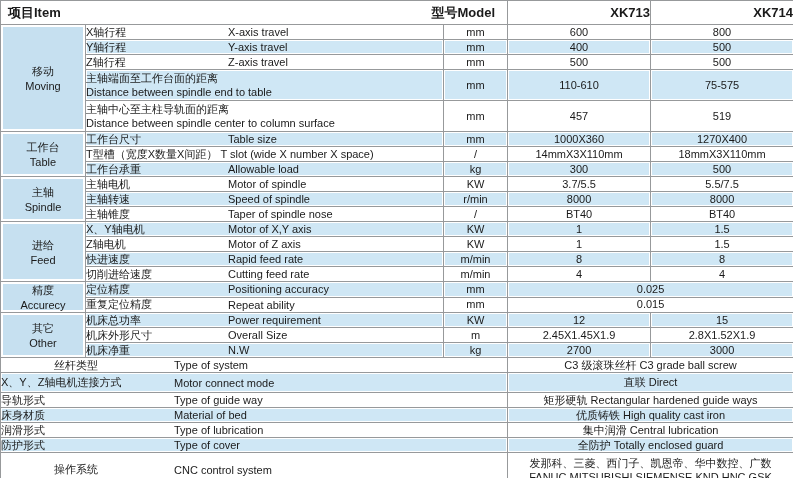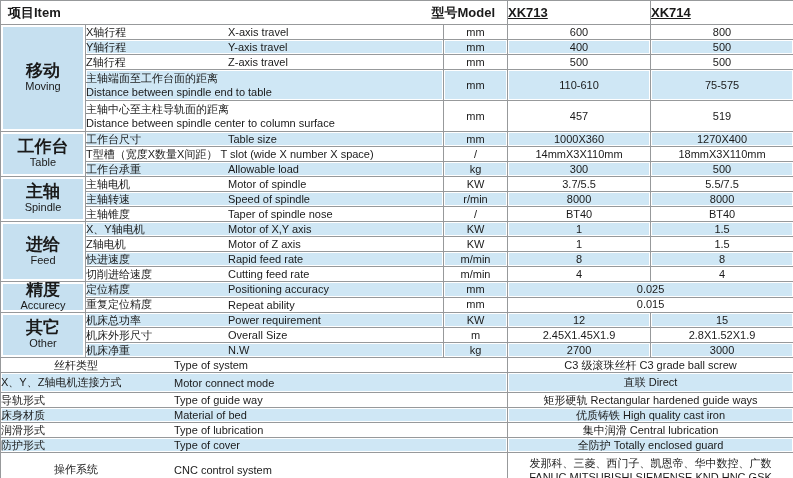--- a/index.html
+++ b/index.html
@@ -21,28 +21,28 @@
   table.spec td{
     border:1px solid var(--border-gray);
     padding:0;
     font-size:11px;
     vertical-align:middle;
     overflow:hidden;
     line-height:13px;
   }
   tr.hdr td{font-weight:bold;font-size:13px;height:23px;}
   .hdr-left{display:flex;justify-content:space-between;align-items:center;padding:0 12px 0 7px;}
-  td.center{text-align:left;text-decoration:underline;}
+  td.center{text-align:right;}
   td.blue{background:var(--stripe-blue);box-shadow:inset 0 0 0 1px #ffffff;}
   td.group{
     background:var(--group-blue);
     box-shadow:inset 0 0 0 2px #ffffff;
     text-align:center;
   }
-  .group-zh{display:block;font-weight:bold;font-size:17px;line-height:16px;}
+  .group-zh{display:block;font-weight:normal;font-size:11px;line-height:16px;}
   .group-en{display:block;font-size:11px;line-height:14px;}
   td.label{position:relative;padding-left:5px;}
   td.label .en{position:absolute;left:142px;top:50%;transform:translateY(-50%);white-space:nowrap;}
   td.label.flow .en{position:static;transform:none;margin-left:3px;}
   td.label2{padding-left:5px;}
   td.label2 div{line-height:14px;white-space:nowrap;}
   td.blabel{position:relative;padding-left:18px;margin-top:30px;}
   td.blabel.indent{padding-left:53px;}
   td.blabel .en{position:absolute;left:173px;top:50%;transform:translateY(-50%);white-space:nowrap;}
   td.val,td.unit{text-align:center;}

